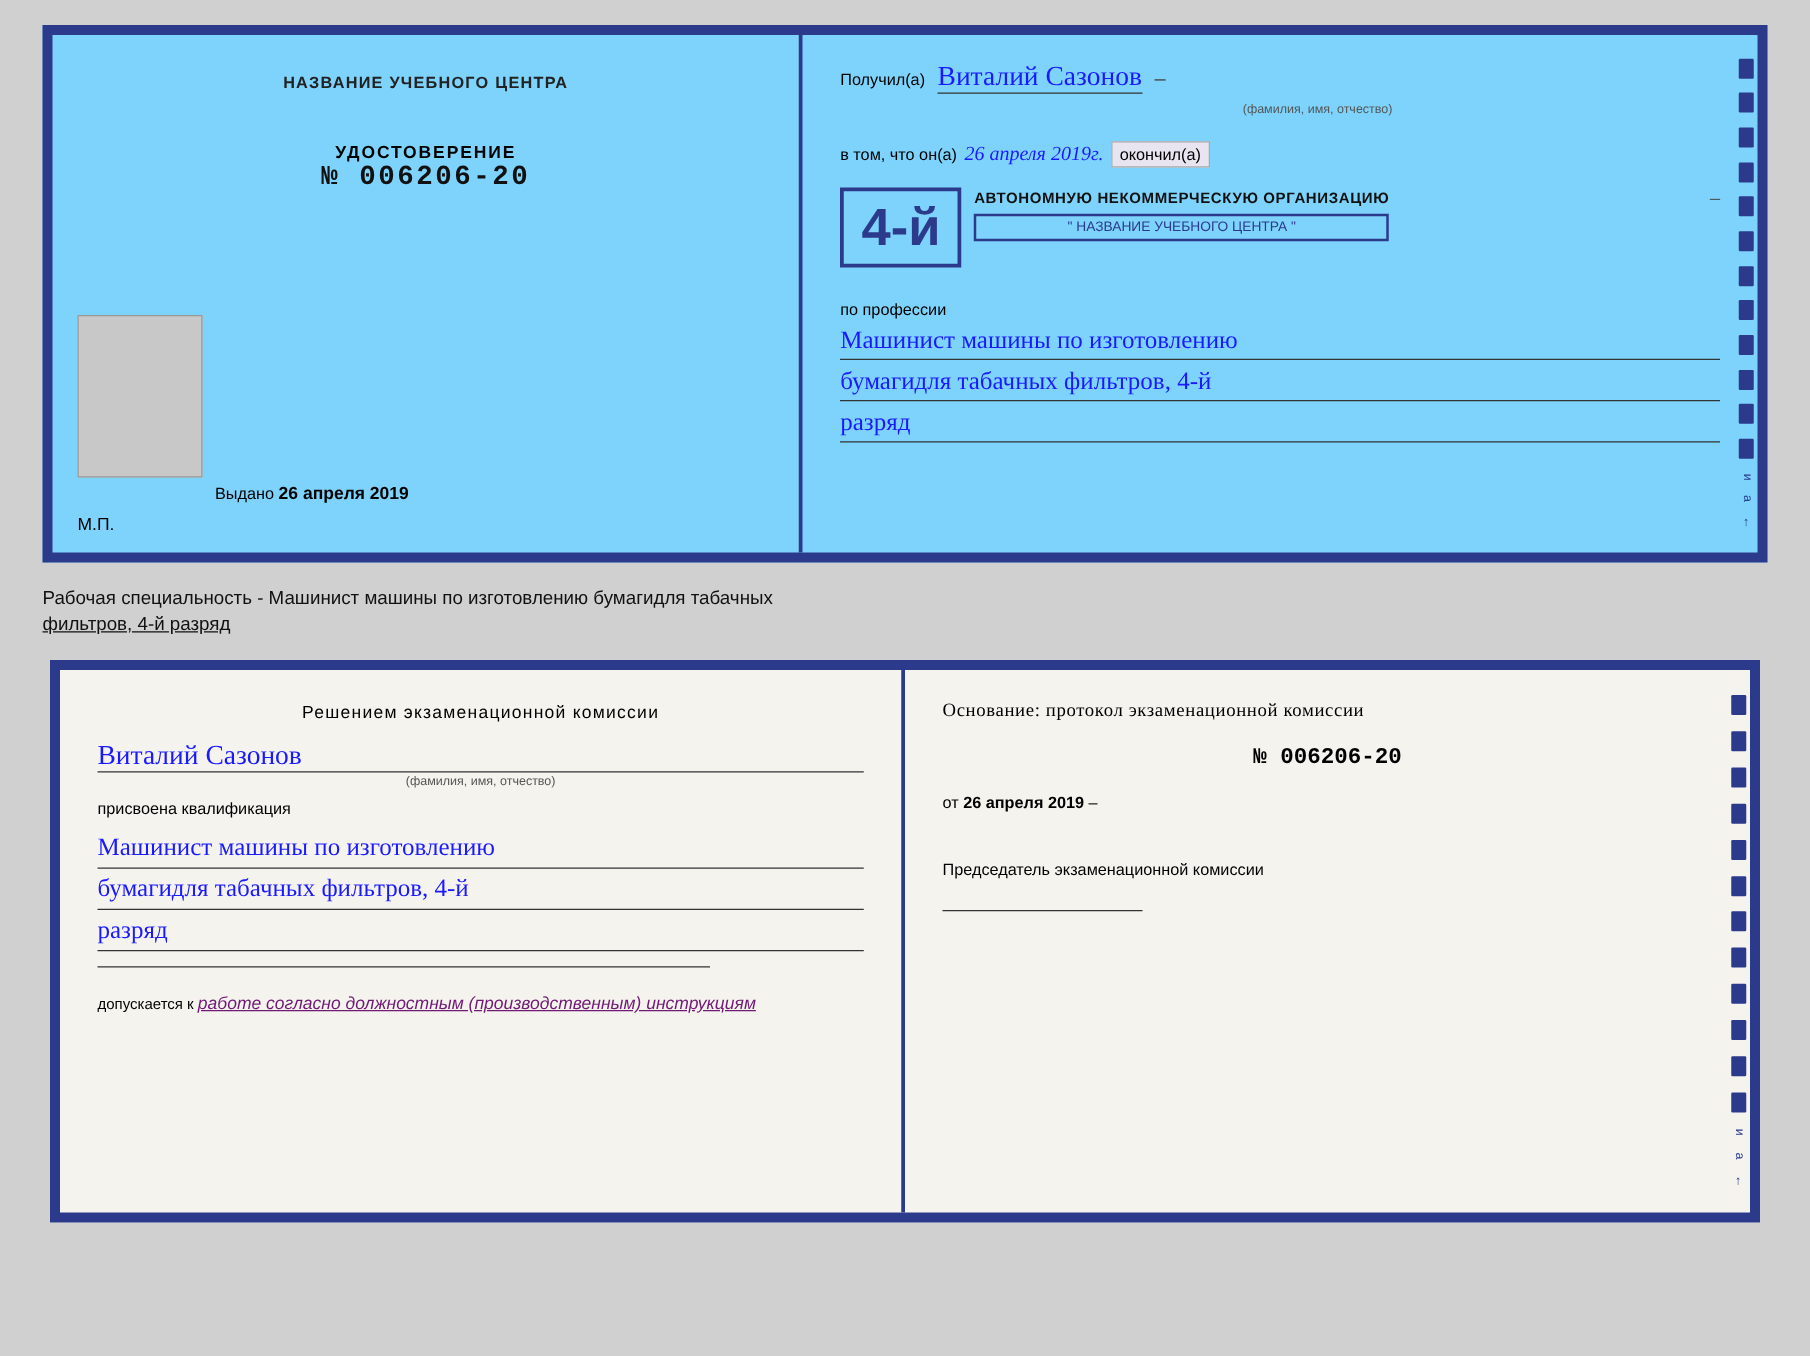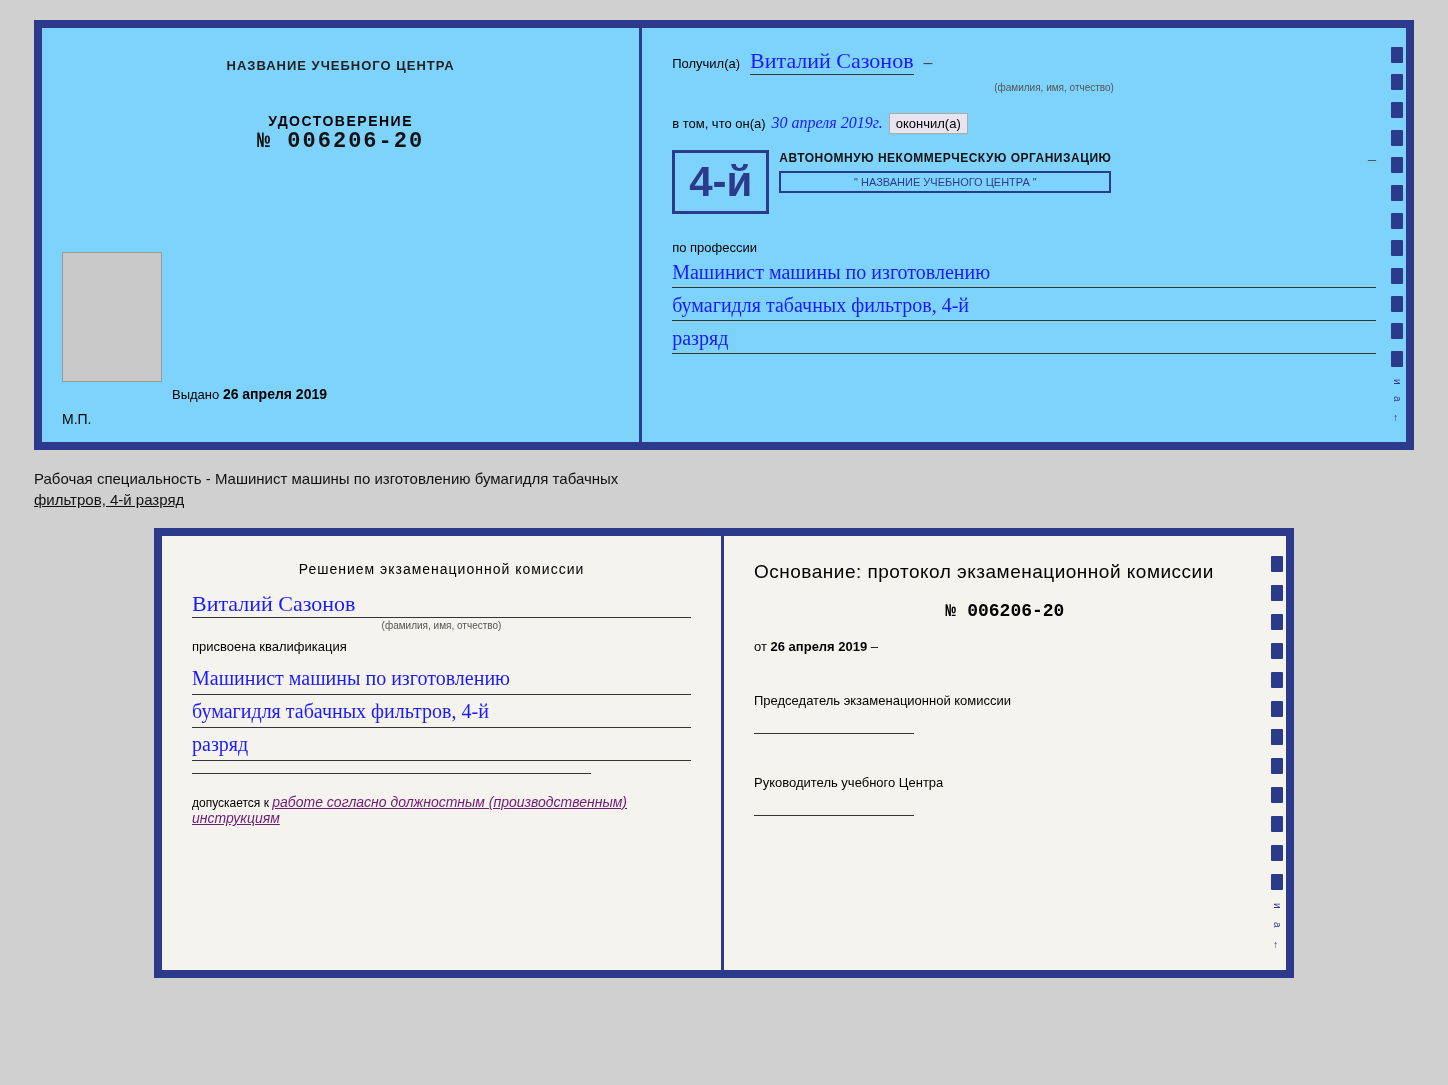--- a/index.html
+++ b/index.html
@@ -217,21 +217,21 @@
       width: 1380px;
       font-size: 15px;
       font-family: Arial, sans-serif;
       color: #111;
       line-height: 1.4;
     }
 
     
     .document-bottom {
       display: flex;
-      width: 1140px;
+      width: 1368px;
       height: 450px;
       border: 8px solid #2c3a8c;
       background: #f5f3ee;
       position: relative;
     }
 
     .doc-bottom-left {
       width: 50%;
       border-right: 3px solid #2c3a8c;
       padding: 25px 30px;
@@ -296,22 +296,22 @@
 
     .allowed-hw {
       font-family: Liberation Sans, sans-serif;
       font-style: italic;
       font-size: 14px;
       color: #701a75;
       text-decoration: underline;
     }
 
     .basis-title {
-      font-size: 19px;
-      font-family: Liberation Sans, sans-serif;
+      font-size: 15px;
+      font-family: Liberation Serif, serif;
       letter-spacing: 0.5px;
     }
 
     .protocol-num {
       font-size: 18px;
       font-family: 'Courier New', monospace;
       font-weight: bold;
       text-align: center;
       margin-top: 4px;
     }
@@ -409,21 +409,21 @@
       <span style="font-size:13px;font-family:Arial,sans-serif;">Получил(а)</span>
       <span class="handwritten">Виталий Сазонов</span>
       <span class="dash-line">–</span>
     </div>
     <div style="text-align:center;margin-left:60px;margin-top:-8px;">
       <span class="small-label">(фамилия, имя, отчество)</span>
     </div>
 
     <div class="vtom-block" style="margin-top:8px;">
       <span style="font-size:13px;font-family:Liberation Sans, sans-serif;">в том, что он(а)</span>
-      <span class="handwritten-date">30 апреля 2019г.</span>
+      <span class="handwritten-date">26 апреля 2019г.</span>
       <span class="okончil-label" style="font-size:13px;font-family:Arial,sans-serif;">окончил(а)</span>
     </div>
 
     <div style="display:flex;align-items:flex-start;gap:10px;margin-top:6px;">
       <div class="stamp-box">
         <div class="stamp-big-num">4-й</div>
       </div>
       <div>
         <div class="org-text">АВТОНОМНУЮ НЕКОММЕРЧЕСКУЮ ОРГАНИЗАЦИЮ</div>
         <div class="org-name-stamp">" НАЗВАНИЕ УЧЕБНОГО ЦЕНТРА "</div>
@@ -500,24 +500,20 @@
       <span>от</span>
       <span class="from-date-val">26 апреля 2019</span>
       <span> –</span>
     </div>
 
     <div style="margin-top:14px;">
       <div class="chairman-label">Председатель экзаменационной комиссии</div>
       <div class="signature-line"></div>
     </div>
 
-    <div style="margin-top:16px;">
-      <div class="head-label">Руководитель учебного Центра</div>
-      <div class="signature-line"></div>
-    </div>
 
     <div class="bottom-side-strips">
       <div class="strip"></div>
         <div class="strip"></div>
         <div class="strip"></div>
       <div class="strip"></div>
         <div class="strip"></div>
         <div class="strip"></div>
       <div class="strip"></div>
         <div class="strip"></div>

